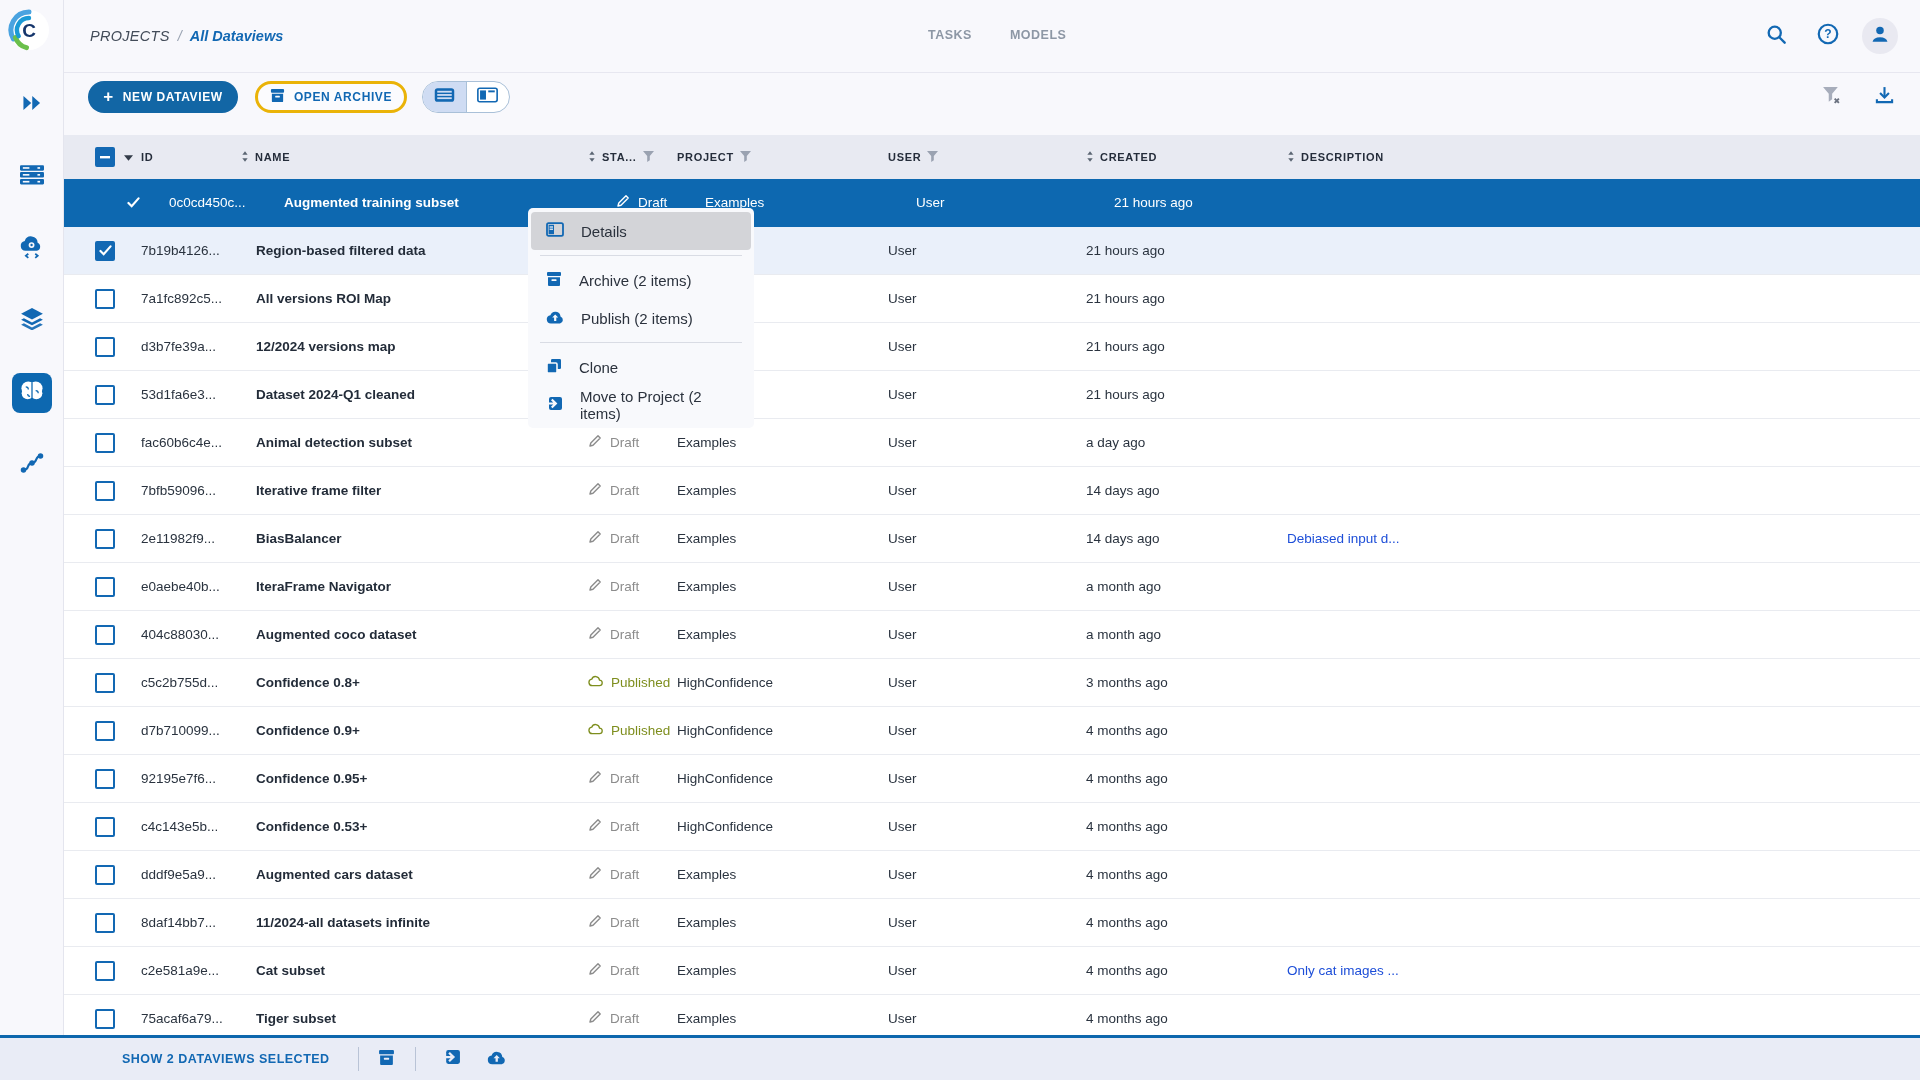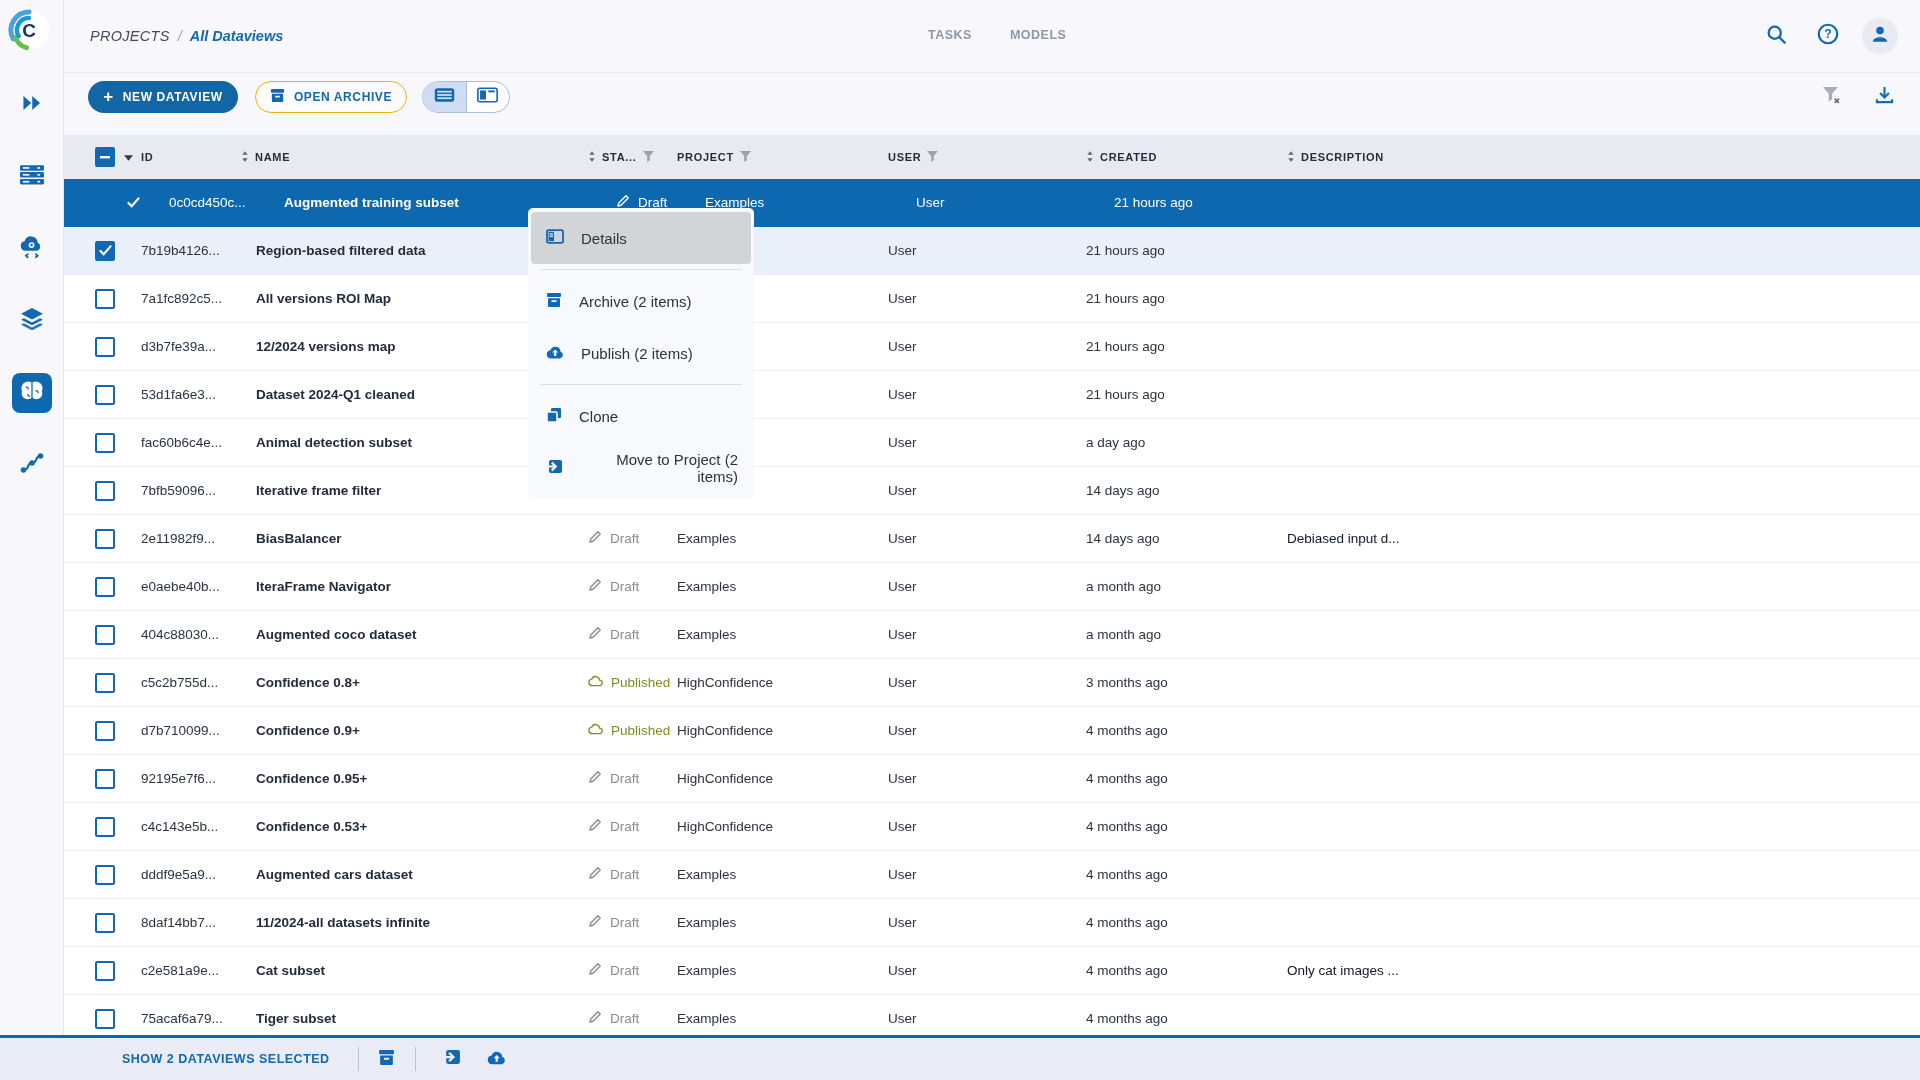--- a/index.html
+++ b/index.html
@@ -25,21 +25,21 @@
   .tab.active { color:#1268b3; border-bottom-color:#1268b3; }
   .top-actions { position:absolute; right:22px; top:0; height:72px; display:flex; align-items:center; gap:16px; }
   .icon-btn { width:36px; height:36px; display:flex; align-items:center; justify-content:center; cursor:pointer; border-radius:50%; }
   .avatar { background:#e9e9f1; }
 
   
   .toolbar { position:absolute; left:64px; top:73px; right:0; height:62px; background:#f8f8fc; }
   .btn { position:absolute; top:8px; height:32px; border-radius:16px; display:flex; align-items:center; justify-content:center; gap:9px; font-size:12px; font-weight:700; letter-spacing:.6px; cursor:pointer; }
   .btn-primary { left:24px; width:150px; background:#1266a5; color:#ffffff; border:none; }
   .btn-plus { font-size:17px; font-weight:700; line-height:1; margin-top:-2px; }
-  .btn-outline { left:191px; width:152px; background:#fbfbfe; color:#1268b3; border:1px solid #eab308; }
+  .btn-outline { left:191px; width:152px; background:#fbfbfe; color:#1268b3; border:3px solid #eab308; }
   .toggle-group { position:absolute; left:358px; top:8px; width:88px; height:32px; border:1px solid #a9c0d8; border-radius:16px; display:flex; overflow:hidden; background:#ffffff; }
   .toggle-half { flex:1; display:flex; align-items:center; justify-content:center; cursor:pointer; }
   .toggle-half.active { background:#cfdcf3; }
   .toggle-half + .toggle-half { border-left:1px solid #a9c0d8; }
   .toolbar-right { position:absolute; right:26px; top:8px; height:32px; display:flex; align-items:center; gap:34px; }
 
   
   .table { position:absolute; left:64px; top:135px; right:0; bottom:45px; background:#ffffff; overflow:hidden; }
   .tr-grid { display:grid; grid-template-columns:77px 100px 347px 89px 211px 198px 201px 1fr; align-items:center; }
   .thead { height:44px; background:#e8eaf2; font-size:11px; font-weight:700; letter-spacing:.7px; color:#252d3b; }
@@ -52,25 +52,25 @@
   .row .name { font-weight:700; color:#232c39;margin-left:15px; }
   .row.checked { background:#eaf0fa; }
   .row.selected { background:#0d68b0; color:#ffffff; border-bottom-color:#0d68b0;padding-left:28px; }
   .row.selected .name { color:#ffffff; }
   .status-cell { display:flex; align-items:center; gap:8px; color:#8c8c8c; }
   .status-cell.cloud { color:#7e8e1e; }
   .row.selected .status-cell { color:#ffffff; }
   .status-cell .st-ic { display:none; }
   .status-cell.pencil .ic-pencil { display:inline-block; }
   .status-cell.cloud .ic-cloud { display:inline-block; }
-  .cell-desc { color:#0f172a; white-space:nowrap; overflow:hidden; }
+  .cell-desc { color:#1d4ed8; white-space:nowrap; overflow:hidden; }
 
   
   .context-menu { position:absolute; left:528px; top:208px; width:226px; background:#f8f9fc; border-radius:5px; box-shadow:0 3px 12px rgba(30,40,60,.three), 0 3px 14px rgba(20,30,50,.30); padding:4px 0; z-index:20; }
-  .menu-item { height:52px; display:flex; align-items:center; gap:17px; padding:0 16px 0 18px; font-size:15px; color:#2b323d; cursor:pointer;text-align:right; }
+  .menu-item { height:38px; display:flex; align-items:center; gap:17px; padding:0 16px 0 18px; font-size:15px; color:#2b323d; cursor:pointer; }
   .menu-item.highlighted { background:#d3d4d8; border-radius:4px; margin:0 3px; padding-left:15px; }
   .menu-divider { height:1px; background:#d9dce4; margin:5px 12px; }
 
   
   .footer { position:absolute; left:0; right:0; bottom:0; height:45px; background:#e9ecf6; border-top:3px solid #0d67ad; display:flex; align-items:center; z-index:6;padding-left:32px; }
   .footer-label { margin-left:90px; font-size:12.5px; font-weight:700; letter-spacing:.5px; color:#1268b3; cursor:pointer; }
   .v-div { width:1px; height:24px; background:#b9c3d6; }
   .footer .v-div:first-of-type { margin-left:28px; }
   .footer-ic { width:40px; display:flex; justify-content:center; cursor:pointer; }
 </style>

